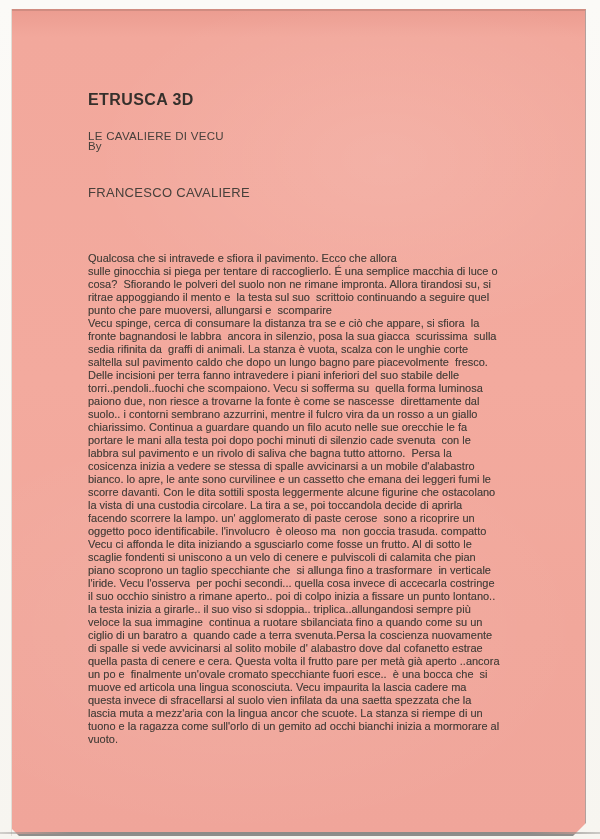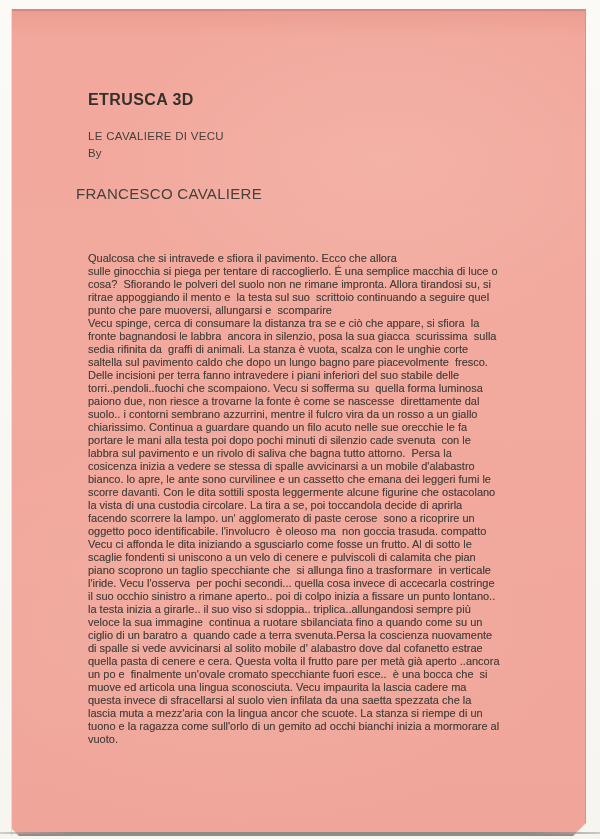--- a/index.html
+++ b/index.html
@@ -70,29 +70,29 @@
     position: absolute;
     left: 76px;
     top: 119px;
     font-size: 11.5px;
     letter-spacing: 0.3px;
     color: #47403b;
   }
   .byline {
     position: absolute;
     left: 76px;
-    top: 136px;
+    top: 129px;
     font-size: 11.5px;
     color: #47403b;
   }
   .author {
     position: absolute;
-    left: 64px;
+    left: 76px;
     top: 174px;
-    font-size: 15px;
+    font-size: 13px;
     letter-spacing: 0.3px;
     color: #47403b;
     text-align: right;
   }
   .body-text {
     position: absolute;
     left: 76px;
     top: 201px;
     width: 489px;
     font-size: 11px;

